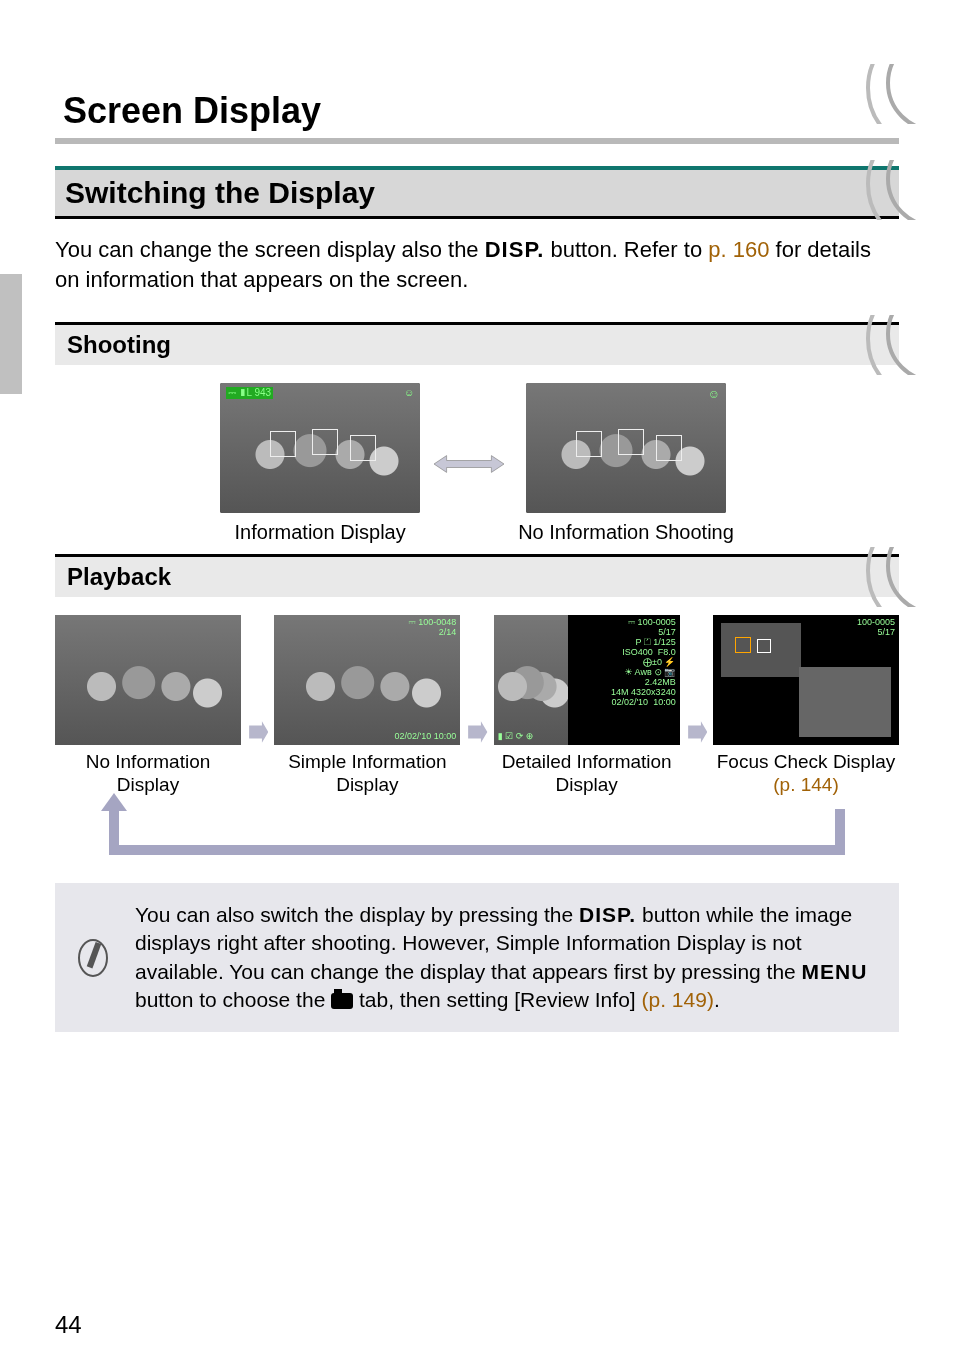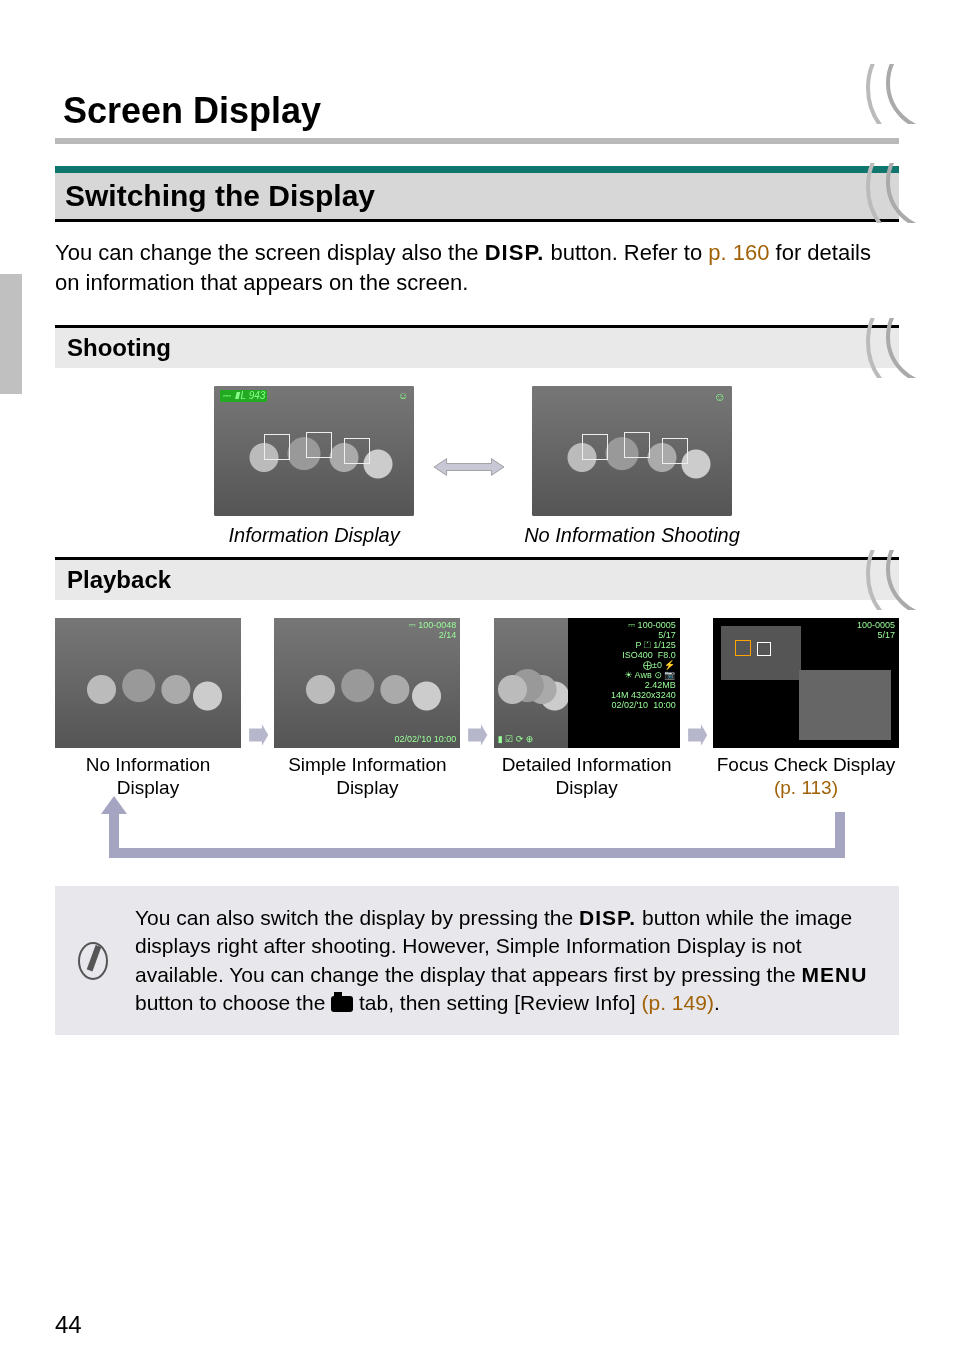--- a/index.html
+++ b/index.html
@@ -10,32 +10,32 @@
   
   .swirl { position: absolute; width: 90px; height: 60px; overflow: hidden; }
   .swirl::before, .swirl::after { content:""; position:absolute; border-radius:50%; border:4px solid #bbb; }
   .swirl::before { width:120px; height:120px; right:-40px; top:-40px; }
   .swirl::after  { width:90px; height:90px; right:-30px; top:-30px; border-color:#aaa; }
 
   .h1-block { border-bottom: 6px solid #b9b9b9; margin-bottom: 22px; position: relative; }
   .h1-block h1 { font-family: Arial Black, Arial, sans-serif; font-weight: 900; font-size: 36px; padding: 6px 0 6px 8px; }
   .h1-swirl { top: -20px; right: -55px; }
 
-  .h2-block { background:#d7d7d7; border-top:7px solid #0f766e; border-bottom:3px solid #000; padding:6px 10px; margin-bottom:16px; position:relative; }
+  .h2-block { background:#d7d7d7; border-top:4px solid #0f766e; border-bottom:3px solid #000; padding:6px 10px; margin-bottom:16px; position:relative; }
   .h2-block h2 { font-family: Arial Black, Arial, sans-serif; font-weight:900; font-size:30px; }
   .h2-swirl { top:-10px; right:-55px; }
 
   .intro { font-size:22px; line-height:1.35; margin-bottom:28px; }
   .link { color:#a16207; }
 
   .section-label { border-top:3px solid #000; background:#e9e9e9; padding:6px 12px; font-size:24px; font-weight:bold; margin-bottom:18px; position:relative; }
   .section-label .swirl { top:-10px; right:-55px; }
 
   
-  .shoot-row { display:flex; justify-content:center; align-items:center; gap:20px; margin-bottom:10px;font-style:italic; }
+  .shoot-row { display:flex; justify-content:center; align-items:center; gap:14px; margin-bottom:10px; }
   .shoot-item { display:flex; flex-direction:column; align-items:center; }
   .thumb-sm { width:200px; height:130px; background:#444; border-radius:2px; position:relative; overflow:hidden; }
   .hud-top { position:absolute; top:4px; left:6px; right:6px; color:#8f8; font-size:10px; display:flex; justify-content:space-between; }
   .hud-top span:first-child { background:#2a2; padding:0 2px; }
   .hud-face { position:absolute; border:1px solid #eee; width:26px; height:26px; }
   .caption { font-size:20px; text-align:left; margin-top:8px; }
   .dbl-arrow { width:70px; height:24px; }
 
   
   .play-row { display:flex; align-items:flex-start; gap:6px; margin-bottom:12px; }
@@ -194,21 +194,21 @@
         <div style="position:absolute;left:8px;top:8px;width:80px;height:54px;background:#555;">
           <div style="position:absolute;border:1px solid orange;left:14px;top:14px;width:16px;height:16px;"></div>
           <div style="position:absolute;border:1px solid #fff;left:36px;top:16px;width:14px;height:14px;"></div>
         </div>
         <div style="position:absolute;right:8px;bottom:8px;width:92px;height:70px;background:#666;"></div>
         <div class="overlay-txt" style="top:3px;right:4px;text-align:right;white-space:pre;">100-0005
 5/17</div>
       </div>
       <div class="cap-two">
         <span>Focus Check Display</span><br>
-        <span class="link">(p. 113)</span>
+        <span class="link">(p. 144)</span>
       </div>
     </div>
   </div>
 
   <div class="loopback"></div>
 
   <div class="note-box">
     <svg class="note-icon" viewBox="0 0 40 40">
       <ellipse cx="20" cy="20" rx="14" ry="18" fill="none" stroke="#555" stroke-width="2"></ellipse>
       <rect x="17" y="4" width="6" height="26" fill="#555" transform="rotate(20 20 20)"></rect>

